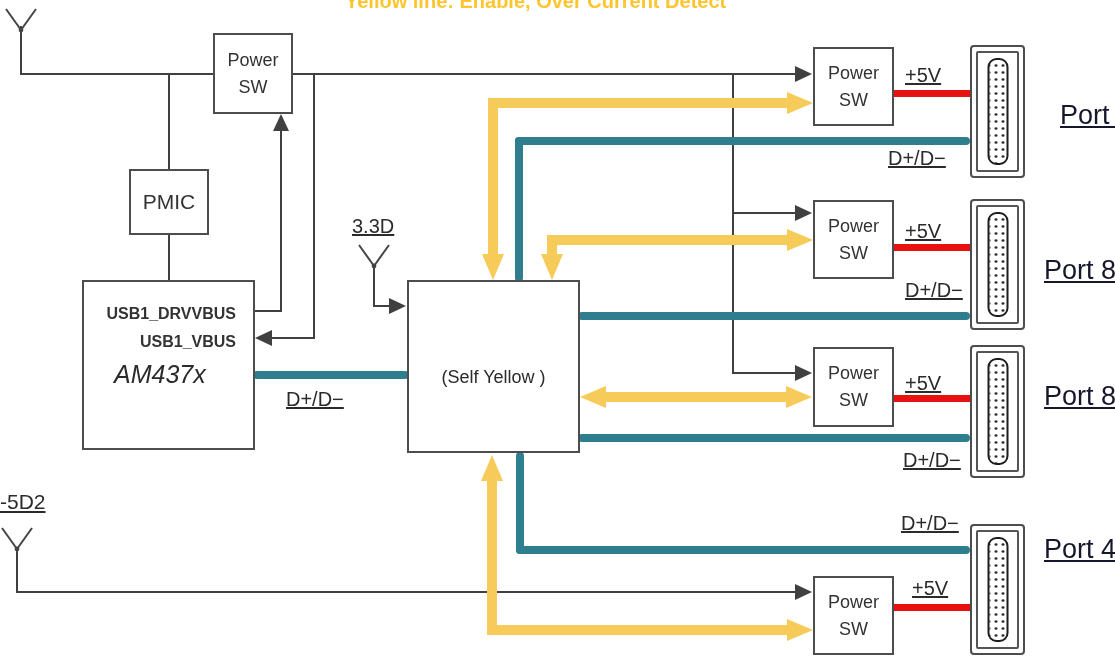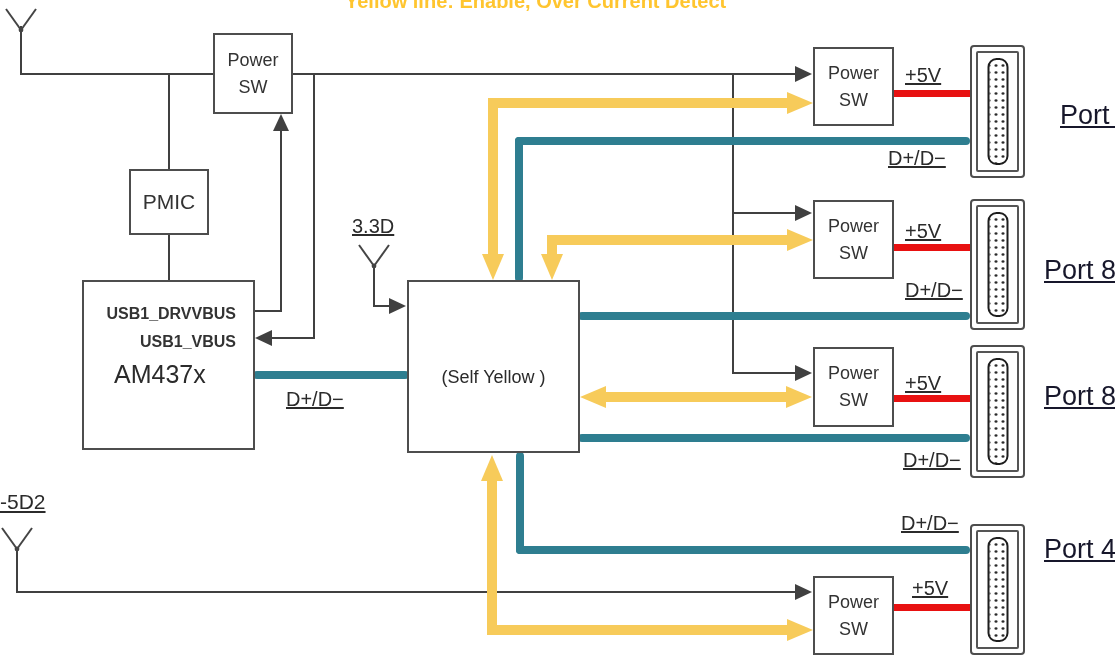--- a/index.html
+++ b/index.html
@@ -127,21 +127,21 @@
     <span>SW</span>
   </div>
 
   <div class="box" style="left:129px;top:169px;width:80px;height:66px;font-size:21px;">
     <span>PMIC</span>
   </div>
 
   <div class="box" style="left:82px;top:280px;width:173px;height:170px;">
     <span class="am-pin" style="top:20px;">USB1_DRVVBUS</span>
     <span class="am-pin" style="top:48px;">USB1_VBUS</span>
-    <span style="position:absolute;left:30px;top:74px;font-size:25px;color:#2b2b2b;">AM437x</span>
+    <span style="position:absolute;left:30px;top:74px;font-size:25px;color:#2b2b2b;font-style:italic;">AM437x</span>
   </div>
 
   <div class="box" style="left:407px;top:280px;width:173px;height:173px;">
     <span class="hub-sub">(Self Yellow )</span>
   </div>
 
   <div class="box" style="left:813px;top:47px;width:81px;height:79px;">
     <span>Power</span>
     <span>SW</span>
   </div>

